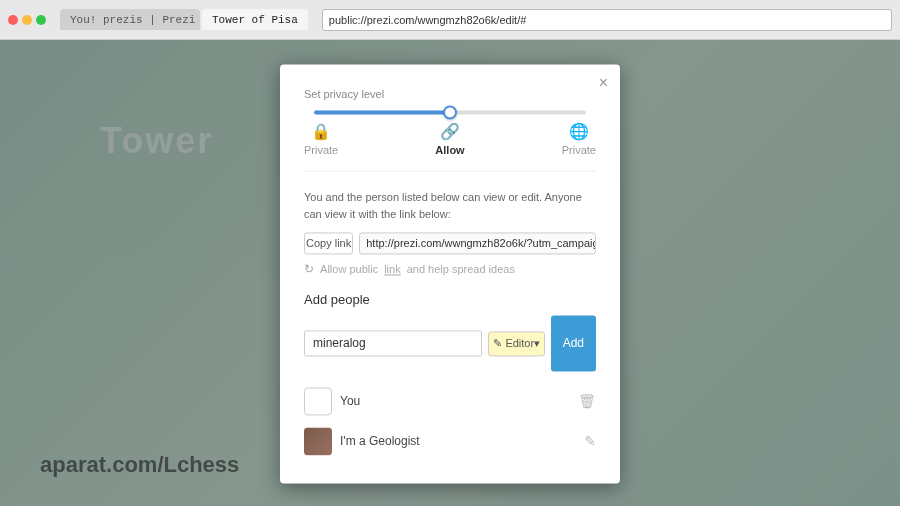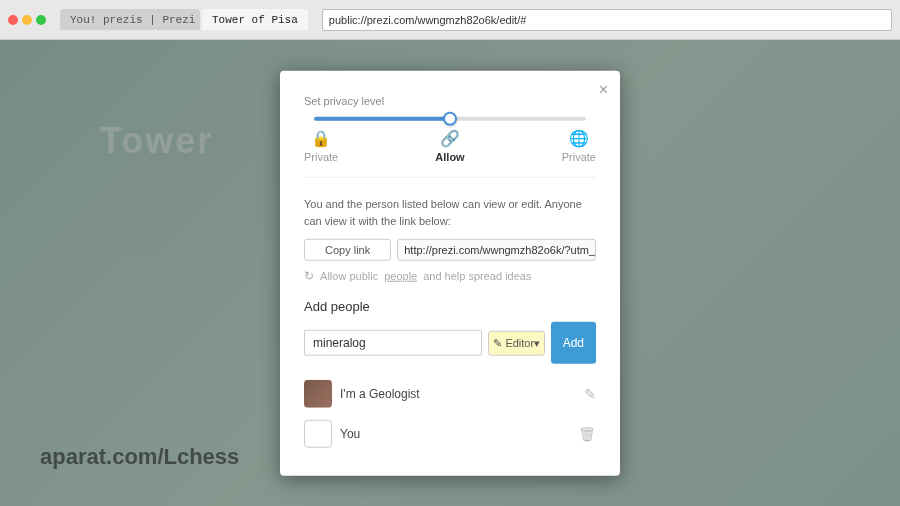--- a/index.html
+++ b/index.html
@@ -87,21 +87,21 @@
       top: 80px;
       left: 100px;
       font-size: 36px;
       font-weight: bold;
       color: rgba(255,255,255,0.5);
       letter-spacing: 2px;
     }
 
     .bg-watermark {
       position: absolute;
-      bottom: 36px;
+      bottom: 28px;
       left: 40px;
       font-size: 22px;
       font-weight: bold;
       color: rgba(0,0,0,0.5);
     }
 
     
     .overlay {
       position: absolute;
       top: 40px; left: 0; right: 0; bottom: 0;
@@ -224,21 +224,21 @@
     .copy-link-row {
       display: flex;
       align-items: center;
       gap: 6px;
       margin-bottom: 8px;
     }
     .copy-link-btn {
       background: none;
       border: 1px solid #ccc;
       border-radius: 3px;
-      padding: 4px 20px;
+      padding: 4px 1px;
       font-size: 11px;
       color: #555;
       cursor: pointer;
       white-space: nowrap;
     }
     .copy-link-url {
       flex: 1;
       border: 1px solid #ccc;
       border-radius: 3px;
       padding: 4px 6px;
@@ -300,21 +300,21 @@
       display: flex;
       align-items: center;
       gap: 2px;
       white-space: nowrap;
     }
     .add-btn {
       background: #3d9bd6;
       color: white;
       border: none;
       border-radius: 3px;
-      padding: 14px 12px;
+      padding: 21px 12px;
       font-size: 12px;
       cursor: pointer;
       text-align: right;
     }
 
     
     .people-list {
       display: flex;
       flex-direction: column;
       gap: 4px;
@@ -413,41 +413,41 @@
   <div class="description-text">You and the person listed below can view or edit. Anyone can view it with the link below:</div>
 
   <div class="copy-link-row">
     <button class="copy-link-btn">Copy link</button>
     <div class="copy-link-url">http://prezi.com/wwngmzh82o6k/?utm_campaign=sha</div>
   </div>
 
   <div class="reuse-row">
     <span class="reuse-icon">↻</span>
     <span>Allow public </span>
-      <span class="reuse-link">people</span>
+      <span class="reuse-link">link</span>
       <span> and help spread ideas</span>
   </div>
 
   <div class="add-people-label">Add people</div>
 
   <div class="add-people-row">
     <input class="add-people-input" type="text" value="mineralog" style="">
     <div class="editor-selector">✎ Editor▾</div>
     <button class="add-btn">Add</button>
   </div>
 
   <div class="people-list">
+    <div class="person-row">
+      <div class="person-avatar-placeholder"></div>
+      <span class="person-name">You</span>
+      <span class="person-action">🗑</span>
+    </div>
     <div class="person-row">
       <div class="person-avatar">
         <div class="person-avatar-img"></div>
       </div>
       <span class="person-name">I'm a Geologist</span>
       <span class="person-action">✎</span>
     </div>
-    <div class="person-row">
-      <div class="person-avatar-placeholder"></div>
-      <span class="person-name">You</span>
-      <span class="person-action">🗑</span>
-    </div>
   </div>
 </div>
 
 <div class="bg-watermark">aparat.com/Lchess</div>
 
 </body></html>

